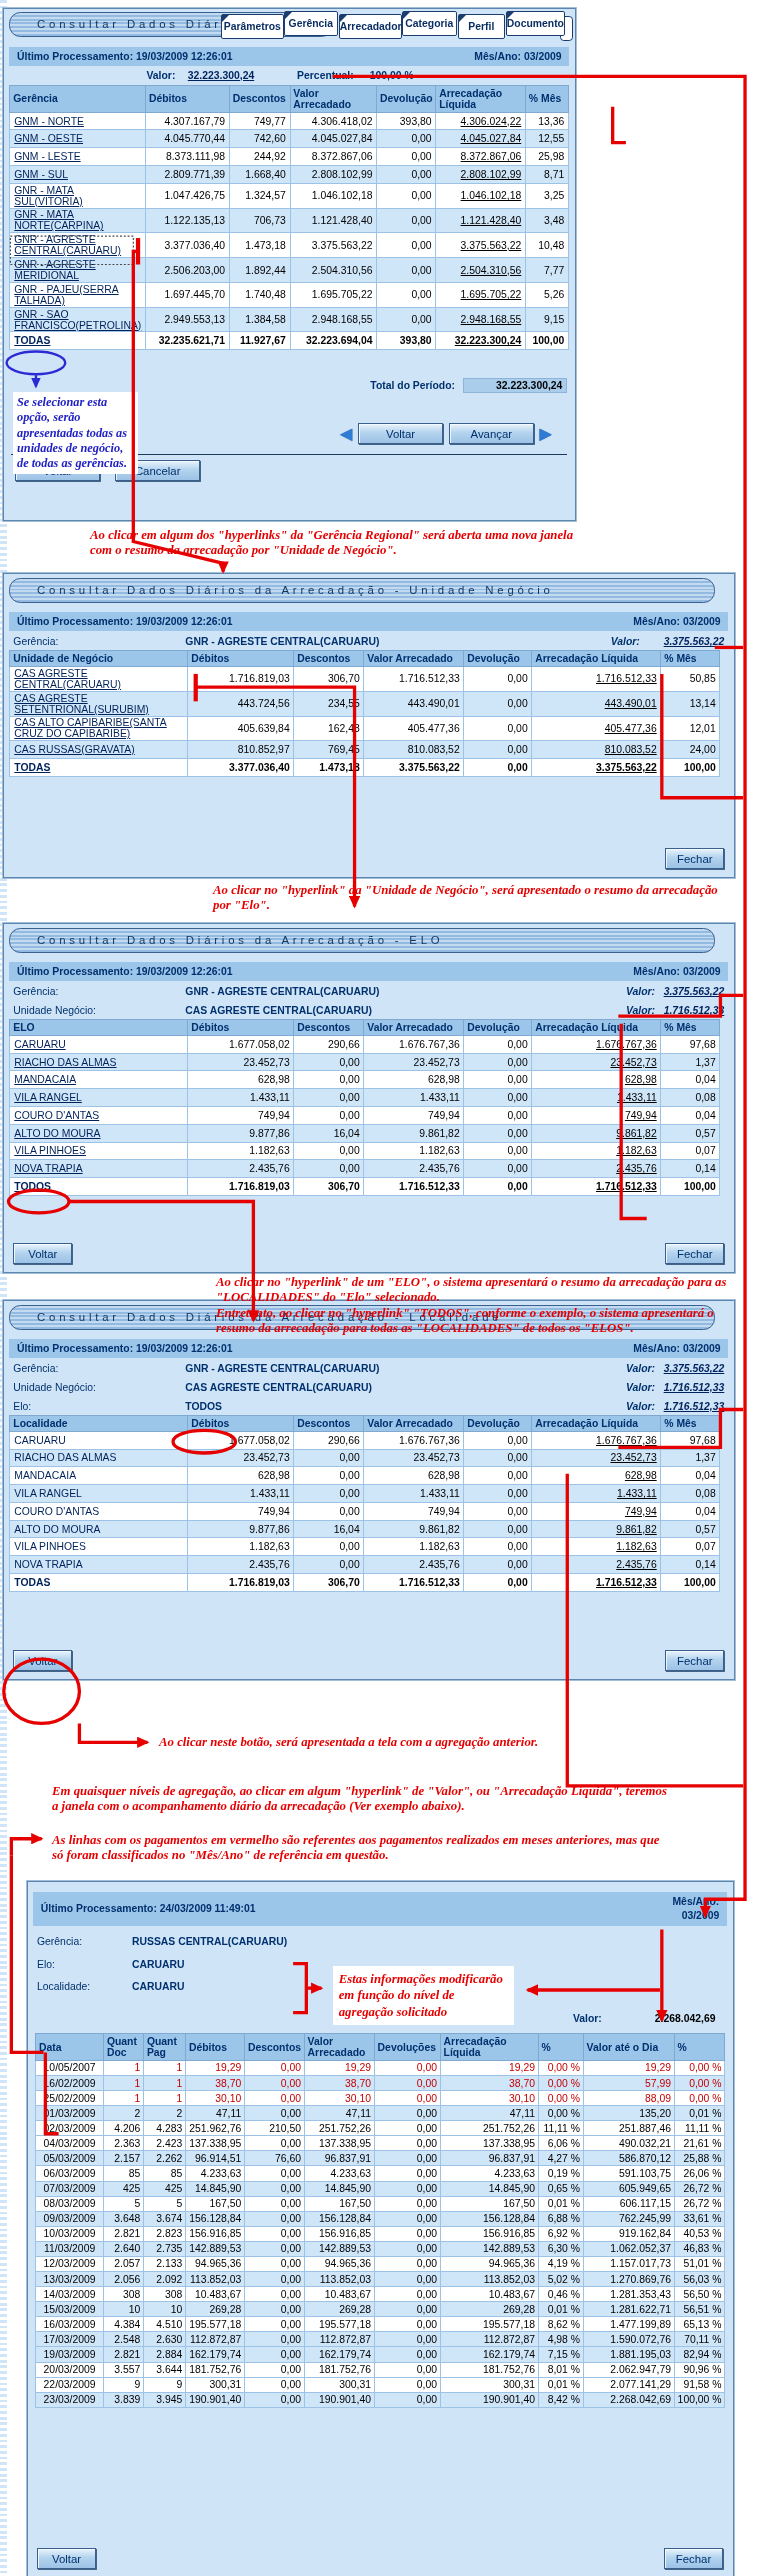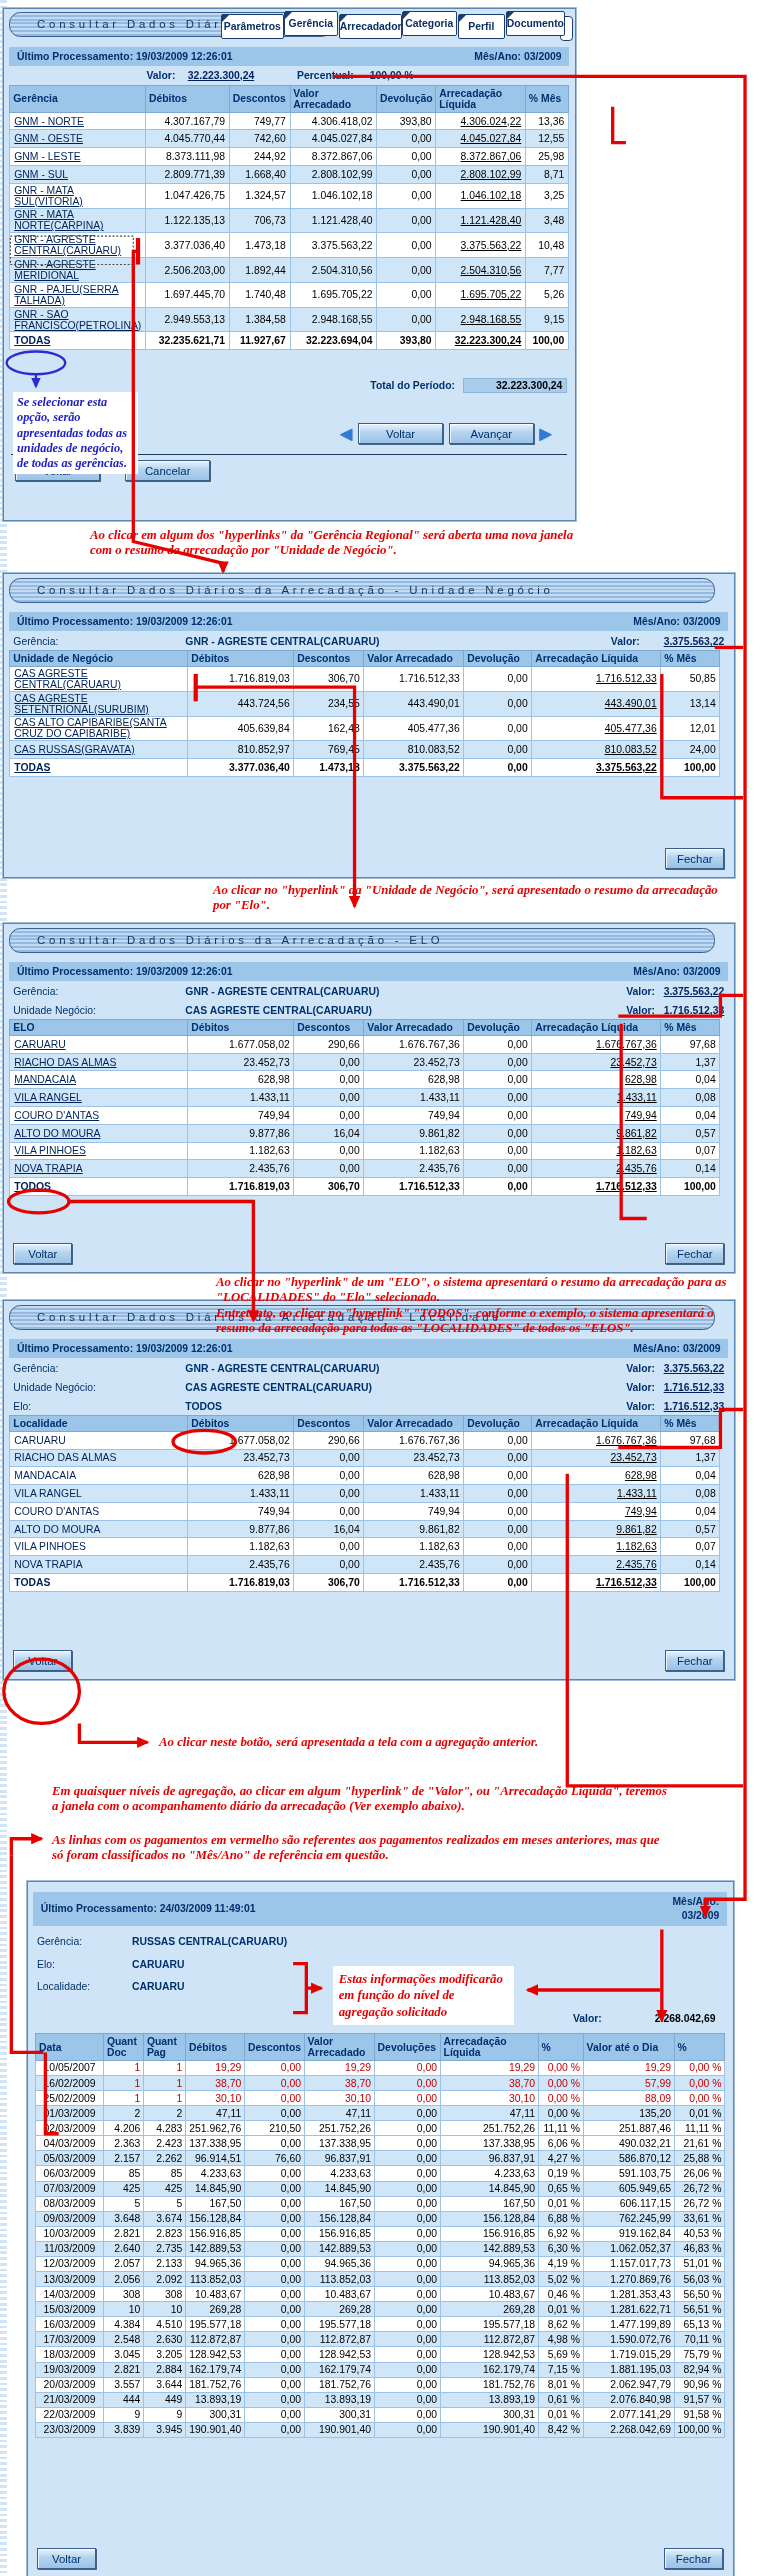--- a/index.html
+++ b/index.html
@@ -19,21 +19,21 @@
        border-top:7.6px solid #1a3d6e;border-right:7.6px solid transparent;}
   .tabstack{position:absolute;background:#fff;border:1.9px solid #1a3d6e;border-radius:3.8px;}
   .procbar{height:19px;line-height:19px;background:#9cc5ea;color:#00316e;font-weight:bold;
        display:flex;justify-content:space-between;padding:0 7.6px;margin:9.5px 5.7px 0 5.7px;}
   .lbl{font-weight:bold;color:#00316e;}
   .lnkv{font-weight:bold;color:#00235e;text-decoration:underline;cursor:pointer;}
   .valrow{height:19px;line-height:19px;margin:0 5.7px;padding-left:137px;}
   .lrow{display:flex;margin:1.9px 9.5px 0 9.5px;height:17px;line-height:17px;}
   .llab{width:172px;font-weight:normal;color:#00316e;}
   .lval{flex:1;font-weight:bold;color:#00316e;}
-  .vr{white-space:nowrap;font-weight:bold;color:#00316e;}
+  .vr{white-space:nowrap;font-weight:bold;color:#00316e;font-style:italic;}
   
   table.grid{border-collapse:collapse;table-layout:fixed;margin:0 5.7px;font-size:10.4px;}
   .grid th{background:#9cc5ea;color:#00316e;border:0.9px solid #7fa9d0;padding:1.9px 2.8px;
        font-weight:bold;text-align:left;}
   .grid th.first{text-align:left;}
   .grid td{background:#fff;border:0.9px solid #9cc3e6;padding:0.9px 3.8px;text-align:right;
        height:15px;white-space:nowrap;overflow:hidden;}
   .grid td.first{text-align:left;white-space:normal;color:#00225a;}
   .grid tr.alt td{background:#cfe5f8;}
   .grid td.lnk{text-decoration:underline;cursor:pointer;margin-top:44px;}
@@ -49,21 +49,21 @@
   .w90{width:85px;}
   .fechar{position:absolute;right:9.5px;bottom:7.6px;width:59px;}
   .voltarb{position:absolute;left:9.5px;bottom:7.6px;width:59px;}
   .totrow{display:flex;justify-content:flex-end;align-items:center;gap:7.6px;margin:28px 7.6px 0 0;}
   .totbox{display:inline-block;width:95px;background:#aacdec;border:0.9px solid #8fb4d8;
        text-align:right;font-weight:bold;padding:0.9px 3.8px;}
   .navrow{display:flex;justify-content:flex-end;align-items:center;gap:5.7px;margin:30px 23px 0 0;}
   .navarr{color:#2e7cd6;font-size:16px;line-height:16px;cursor:pointer;
        text-shadow:0 0 0.9px #1a3d6e;}
   .hr{border-top:1.9px solid #1b3a5c;margin:9.5px 7.6px 0 7.6px;}
-  .btnrow{display:flex;gap:25px;margin:5.7px 0 0 11.4px;}
+  .btnrow{display:flex;gap:15px;margin:5.7px 0 0 11.4px;}
   
   .ann{position:absolute;font-family:"Liberation Serif",serif;font-weight:bold;font-style:italic;
        color:#e60000;font-size:12.8px;line-height:1.2;z-index:4;}
   .annblue{position:absolute;font-family:"Liberation Serif",serif;font-weight:bold;font-style:italic;
        color:#2121c4;font-size:12.3px;line-height:1.25;background:#fff;padding:2.8px 3.8px;z-index:4;}
   .annbox{position:absolute;font-family:"Liberation Serif",serif;font-weight:bold;font-style:italic;
        color:#e60000;font-size:12.8px;line-height:1.3;background:#fff;padding:4.7px 5.7px;z-index:4;}
   .overlay{position:absolute;left:0;top:0;z-index:6;pointer-events:none;}
   .procbar2{background:#9cc5ea;color:#00316e;font-weight:bold;display:flex;
        justify-content:space-between;align-items:center;padding:0 7.6px;margin:9.5px 5.7px 0 5.7px;height:34px;}
@@ -886,33 +886,20 @@
           <td>2.630</td>
           <td>112.872,87</td>
           <td>0,00</td>
           <td>112.872,87</td>
           <td>0,00</td>
           <td>112.872,87</td>
           <td>4,98 %</td>
           <td>1.590.072,76</td>
           <td>70,11 %</td>
         </tr>
-        <tr>
-          <td class="first">18/03/2009</td>
-          <td>3.045</td>
-          <td>3.205</td>
-          <td>128.942,53</td>
-          <td>0,00</td>
-          <td>128.942,53</td>
-          <td>0,00</td>
-          <td>128.942,53</td>
-          <td>5,69 %</td>
-          <td>1.719.015,29</td>
-          <td>75,79 %</td>
-        </tr>
         <tr class="alt">
           <td class="first">19/03/2009</td>
           <td>2.821</td>
           <td>2.884</td>
           <td>162.179,74</td>
           <td>0,00</td>
           <td>162.179,74</td>
           <td>0,00</td>
           <td>162.179,74</td>
           <td>7,15 %</td>
@@ -924,33 +911,20 @@
           <td>3.557</td>
           <td>3.644</td>
           <td>181.752,76</td>
           <td>0,00</td>
           <td>181.752,76</td>
           <td>0,00</td>
           <td>181.752,76</td>
           <td>8,01 %</td>
           <td>2.062.947,79</td>
           <td>90,96 %</td>
-        </tr>
-        <tr class="alt">
-          <td class="first">21/03/2009</td>
-          <td>444</td>
-          <td>449</td>
-          <td>13.893,19</td>
-          <td>0,00</td>
-          <td>13.893,19</td>
-          <td>0,00</td>
-          <td>13.893,19</td>
-          <td>0,61 %</td>
-          <td>2.076.840,98</td>
-          <td>91,57 %</td>
         </tr>
         <tr>
           <td class="first">22/03/2009</td>
           <td>9</td>
           <td>9</td>
           <td>300,31</td>
           <td>0,00</td>
           <td>300,31</td>
           <td>0,00</td>
           <td>300,31</td>

